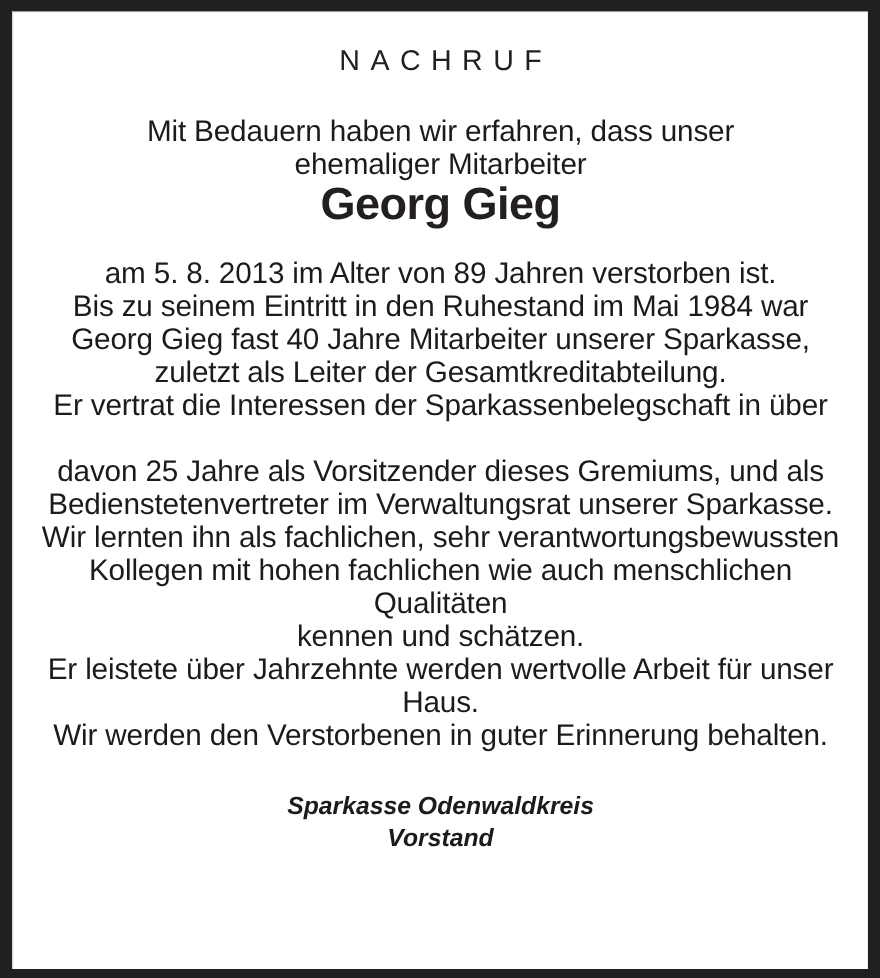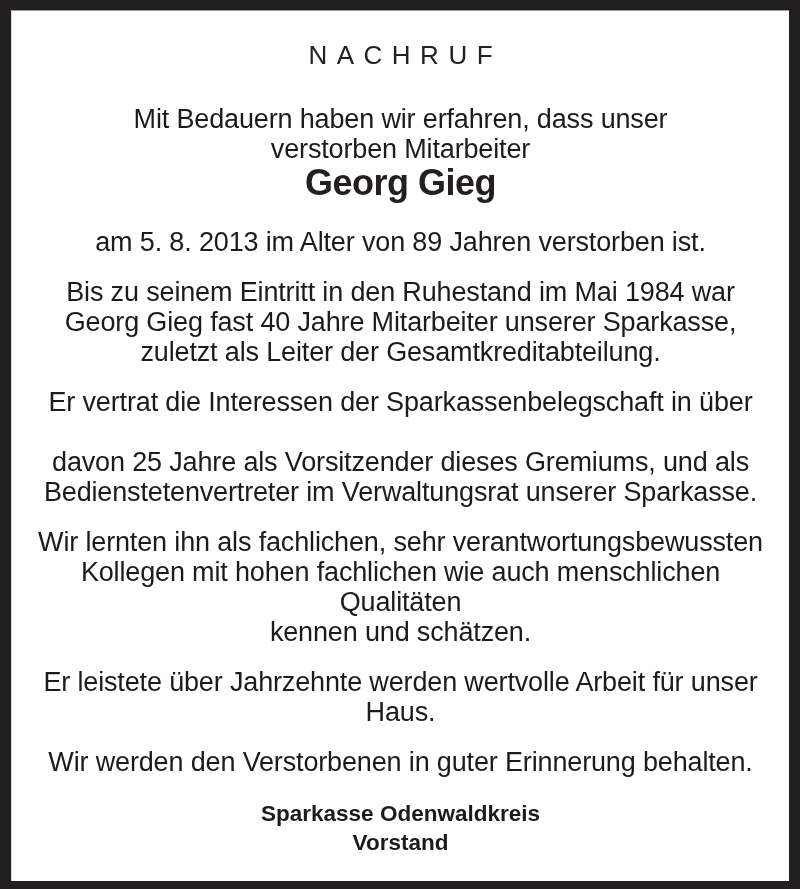--- a/index.html
+++ b/index.html
@@ -50,40 +50,40 @@
   .para {
     font-size: 27px;
     font-weight: 400;
     line-height: 30px;
     margin: 0;
     color: #1c1a1b;
     letter-spacing: -0.15px;
   }
 
   .para + .para {
-    margin-top: 20px;
   }
 
   .gap-before-name { margin-top: 22px; }
 
   .deceased-name {
-    font-size: 36px;
+    font-size: 41px;
     font-weight: 700;
     line-height: 1.05;
     margin: 0;
     letter-spacing: -0.5px;
     color: #231f20;
   }
 
   .after-name {
     margin-top: 26px;
   }
 
   .signature {
-    margin-top: 22px;
+    margin-top: 35px;
+    font-style: italic;
   }
 
   .signature-org {
     font-size: 22.5px;
     font-weight: 700;
     line-height: 29px;
     margin: 0;
     color: #1c1a1b;
   }
 
@@ -110,21 +110,21 @@
 </head>
 <body>
 
 <div class="notice">
   <div class="inner">
 
     <div class="headline">NACHRUF</div>
 
     <p class="para">
       <span>Mit Bedauern haben wir erfahren, dass unser</span><br>
-      <span>verstorben Mitarbeiter</span>
+      <span>ehemaliger Mitarbeiter</span>
     </p>
 
     <div class="deceased-name gap-before-name">Georg Gieg</div>
 
     <p class="para after-name">am 5. 8. 2013 im Alter von 89 Jahren verstorben ist.</p>
 
     <p class="para">
       <span>Bis zu seinem Eintritt in den Ruhestand im Mai 1984 war</span><br>
       <span>Georg Gieg fast 40 Jahre Mitarbeiter unserer Sparkasse,</span><br>
       <span>zuletzt als Leiter der Gesamtkreditabteilung.</span>

